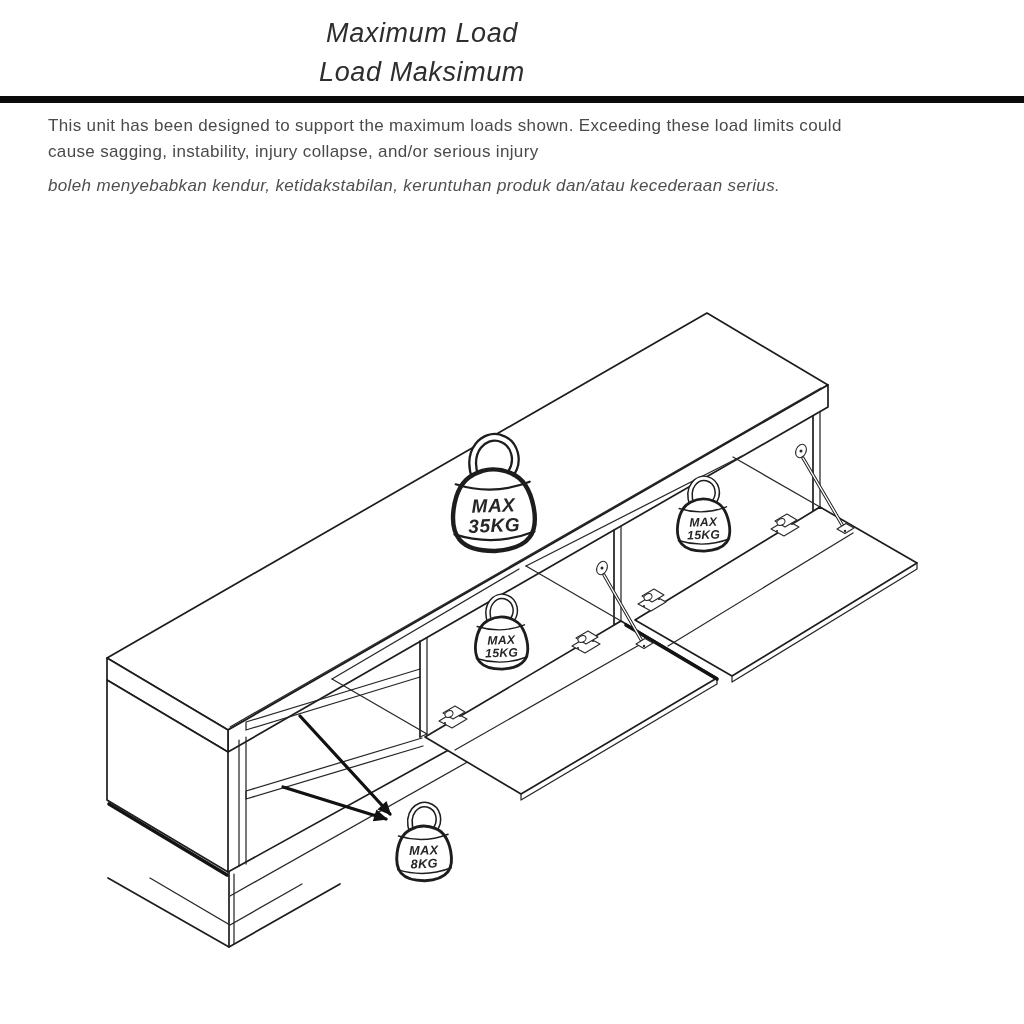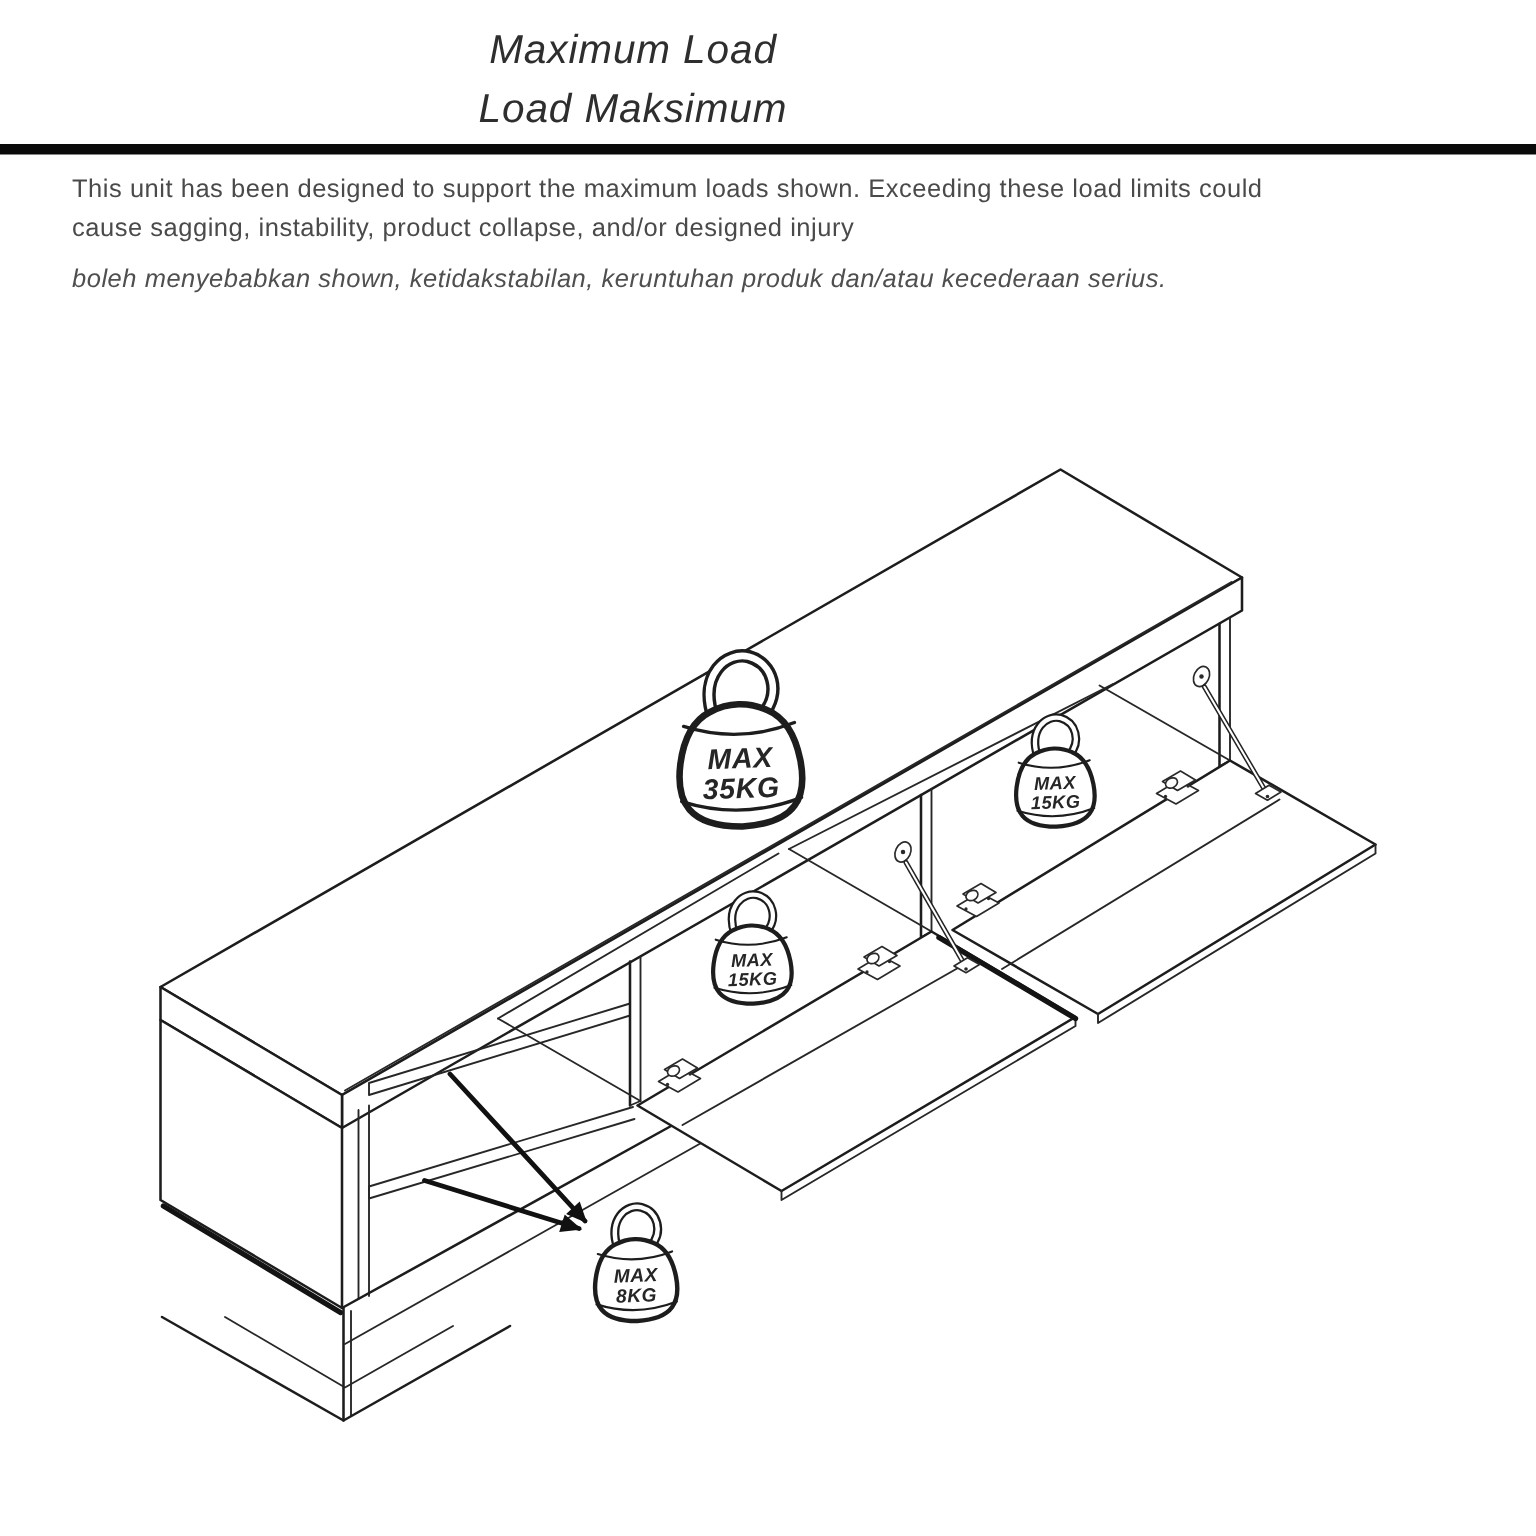--- a/index.html
+++ b/index.html
@@ -38,24 +38,24 @@
 </style>
 </head>
 <body>
 
 <div class="title title-en">Maximum Load</div>
 <div class="title title-ms">Load Maksimum</div>
 <div class="rule"></div>
 
 <div class="para para-en">
   <span>This unit has been designed to support the maximum loads shown. Exceeding these load limits could</span>
-  <span>cause sagging, instability, product collapse, and/or designed injury</span>
+  <span>cause sagging, instability, injury collapse, and/or serious injury</span>
 </div>
 <div class="para para-ms">
-  <span>boleh menyebabkan shown, ketidakstabilan, keruntuhan produk dan/atau kecederaan serius.</span>
+  <span>boleh menyebabkan kendur, ketidakstabilan, keruntuhan produk dan/atau kecederaan serius.</span>
 </div>
 
 <svg width="1024" height="1024" viewBox="0 0 1024 1024">
   <defs>
     <marker id="ah" markerUnits="userSpaceOnUse" markerWidth="16" markerHeight="14" viewBox="0 0 10 10" refX="8.5" refY="5" orient="auto">
       <path d="M0,0.6 L10,5 L0,9.4 Z" fill="#111"></path>
     </marker>
 
     <g id="kb">
       <path class="kb-out" d="M33,46 C24,16 44,2 58,6 C74,11 79,31 66,45"></path>

